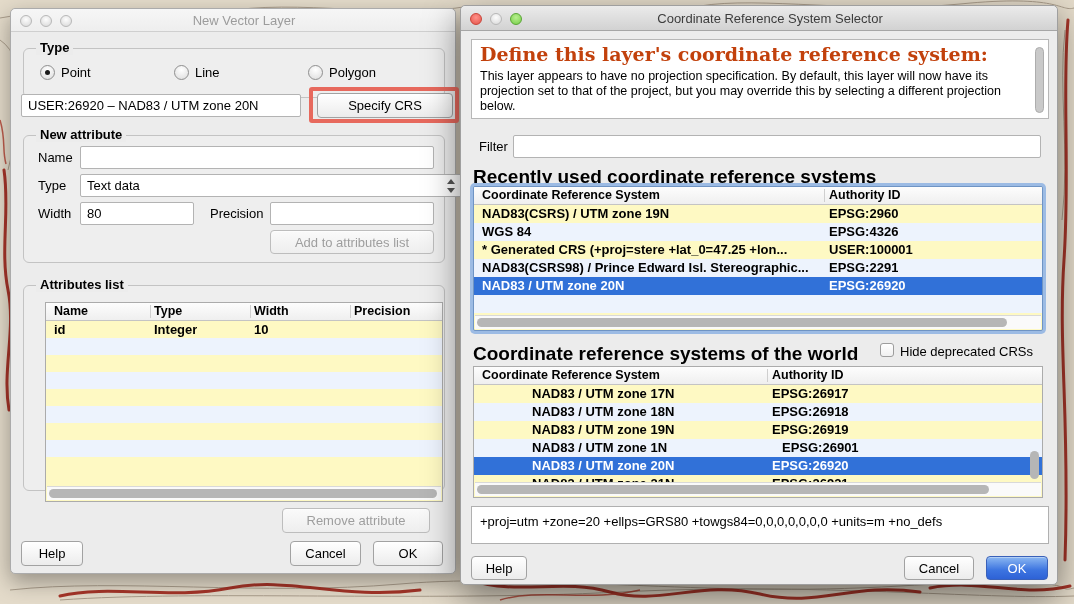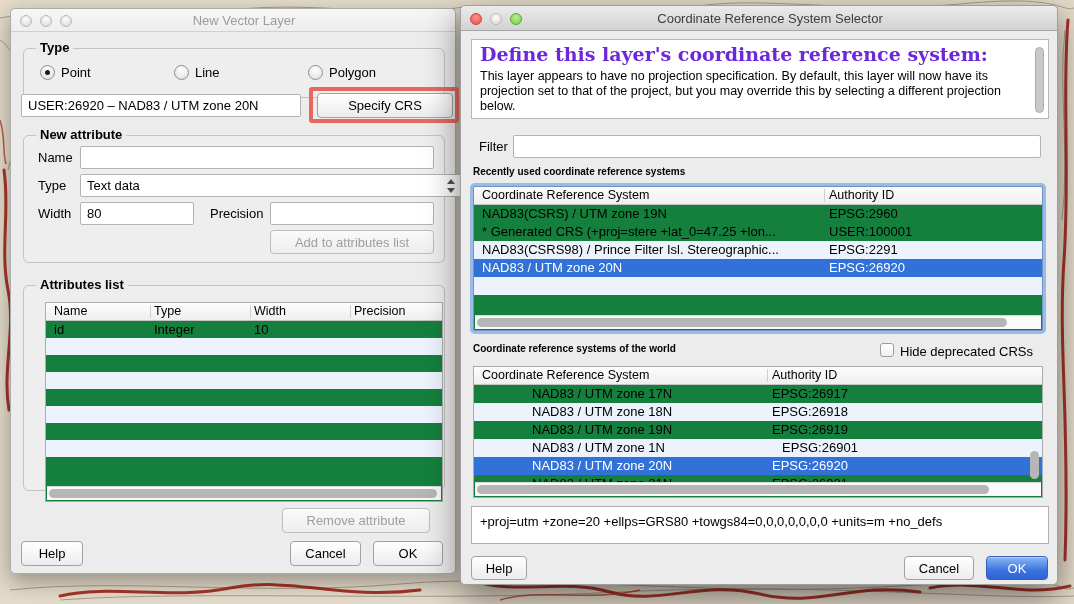--- a/index.html
+++ b/index.html
@@ -43,42 +43,42 @@
   .radio .circle.on::after { content:""; position:absolute; left:4px; top:4px; width:5px; height:5px;
                    border-radius:50%; background:#1a1a1a; }
   .combo { position:absolute; background:#fff; border:1px solid #b3b3b3; border-radius:2px; height:23px;
            line-height:21px; padding-left:6px; }
   .combo .stepper { position:absolute; right:5px; top:3px; width:11px; height:16px; }
   .combo .stepper::before { content:""; position:absolute; left:2px; top:1px;
            border-left:4px solid transparent; border-right:4px solid transparent; border-bottom:5px solid #555; }
   .combo .stepper::after { content:""; position:absolute; left:2px; bottom:1px;
            border-left:4px solid transparent; border-right:4px solid transparent; border-top:5px solid #555; }
 
-  .table { position:absolute; background:#15803d; border:1px solid #ababab; overflow:hidden; }
+  .table { position:absolute; background:#fef9c3; border:1px solid #ababab; overflow:hidden;font-weight:bold; }
   .thead { position:relative; height:18px; background:linear-gradient(#fdfdfd,#efefef);
            border-bottom:1px solid #c4c4c4; font-size:12.5px; }
   .thead .h { position:absolute; top:1px; white-space:nowrap; }
   .thead .sep { position:absolute; top:2px; bottom:2px; width:1px; background:#cfcfcf; }
   .trow { position:relative; height:18px; line-height:18px; white-space:nowrap; font-size:13px; }
   .trow.alt { background:#edf3fd; }
   .trow.sel { background:#3171d8; color:#fff; }
   .trow span { position:absolute; overflow:hidden; }
   .hscroll { position:absolute; left:1px; right:1px; bottom:1px; height:14px; background:#fafafa;
              border-top:1px solid #d9d9d9; }
   .hscroll .thumb { position:absolute; top:2px; height:9px; background:#b6b6b6; border-radius:5px; }
   .vscroll-thumb { position:absolute; background:#b6b6b6; border-radius:5px; }
 
   .checkbox { position:absolute; width:14px; height:14px; border:1px solid #9d9d9d; border-radius:3px;
               background:linear-gradient(#ffffff,#f0f0f0); }
 
   .annotation { position:absolute; border:4px solid #e7695d; border-radius:3px; }
 
-  .desc-heading { font-family:"DejaVu Serif","Liberation Serif",serif; font-weight:bold; font-size:19px; color:#6d28d9; }
+  .desc-heading { font-family:"DejaVu Serif","Liberation Serif",serif; font-weight:bold; font-size:19px; color:#c2410c; }
   .small-label { font-size:13px; }
-  .bold-label { font-weight:bold; font-size:10px; }
+  .bold-label { font-weight:bold; font-size:19px; }
 </style>
 </head>
 <body>
 
 <div id="stage">
 
   <div id="map-bg">
     <svg width="1074" height="604" viewBox="0 0 1074 604">
       <rect x="0" y="0" width="1074" height="604" fill="#e8e0d0"></rect>
       <rect x="0" y="0" width="1074" height="604" fill="#d9cdb6" opacity="0.25"></rect>
@@ -214,26 +214,30 @@
     <div class="table" style="left:12px; top:180px; width:570px; height:145px; border:1px solid #6f94c4; box-shadow:0 0 0 3px #9cbbe4; border-radius:2px;">
       <div class="thead">
         <span class="h" style="left:8px;">Coordinate Reference System</span>
         <span class="h" style="left:355px;">Authority ID</span>
         <span class="sep" style="left:350px;"></span>
       </div>
       <div class="trow">
         <span style="left:8px; width:338px;">NAD83(CSRS) / UTM zone 19N</span>
         <span style="left:355px;">EPSG:2960</span>
       </div>
+      <div class="trow alt">
+        <span style="left:8px; width:338px;">WGS 84</span>
+        <span style="left:355px;">EPSG:4326</span>
+      </div>
       <div class="trow">
         <span style="left:8px; width:342px;"> * Generated CRS (+proj=stere +lat_0=47.25 +lon...</span>
         <span style="left:355px;">USER:100001</span>
       </div>
       <div class="trow alt">
-        <span style="left:8px; width:342px;">NAD83(CSRS98) / Prince Filter Isl. Stereographic...</span>
+        <span style="left:8px; width:342px;">NAD83(CSRS98) / Prince Edward Isl. Stereographic...</span>
         <span style="left:355px;">EPSG:2291</span>
       </div>
       <div class="trow sel">
         <span style="left:8px; width:338px;">NAD83 / UTM zone 20N</span>
         <span style="left:355px;">EPSG:26920</span>
       </div>
       <div class="trow alt"></div>
       <div class="hscroll">
         <div class="thumb" style="left:2px; width:530px;"></div>
       </div>

